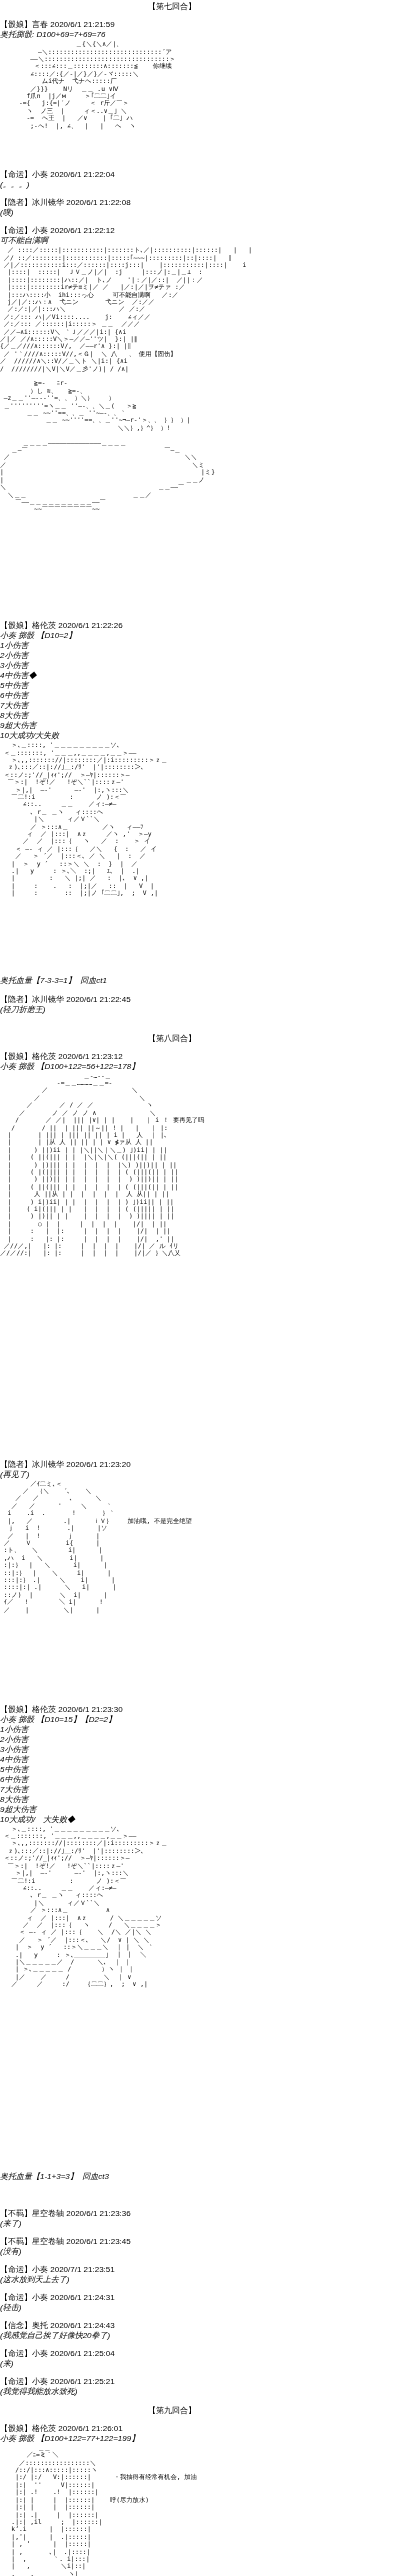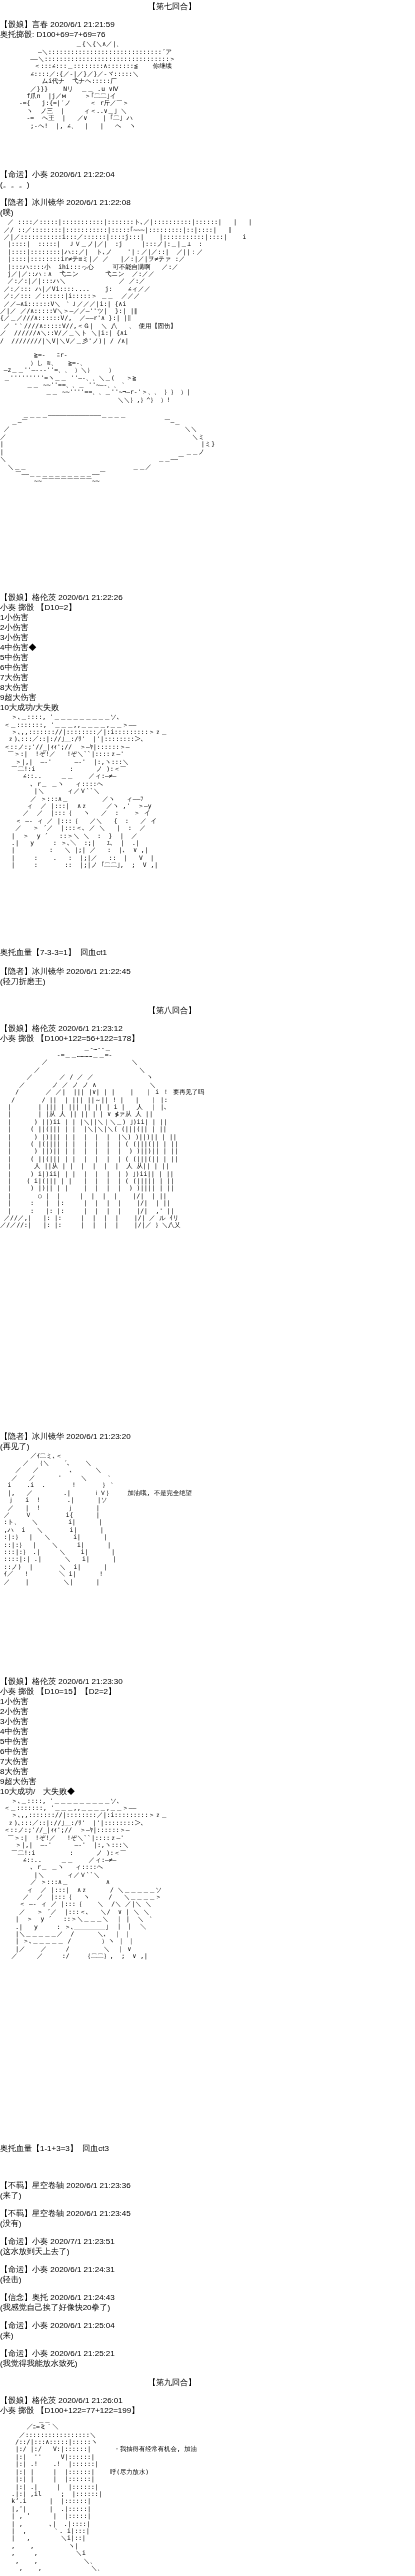--- a/index.html
+++ b/index.html
@@ -11,22 +11,22 @@
     font-family:"Liberation Sans", sans-serif;
     font-size:8px;
     line-height:10px;
     padding-top:2.1px;
     box-sizing:border-box;
     overflow:hidden;
   }
   .round-header{text-align:center;white-space:pre;}
   .post{margin:0;}
   .meta{white-space:pre;margin-top:8px;}
-  .body-line{white-space:pre;}
-  .status-line{white-space:pre;margin:3.2px 0 8.4px 0;}
+  .body-line{white-space:pre;font-style:italic;}
+  .status-line{white-space:pre;margin:3.2px 0 8.4px 0;font-style:italic;}
   pre.art{
     font-family:"DejaVu Sans Mono", monospace;
     font-size:6.3px;
     line-height:7.4px;
     margin:0;
     white-space:pre;
     overflow:hidden;
     color:#000000;
   }
   .gap-lg{height:19px;}
@@ -57,20 +57,24 @@
        -=  ヘ王  |   ／∨    | ｢二｣ ハ
         ;-ヘ!  |, ∠、  |   |   ヘ  ヽ</pre>
 
   <div class="post">
     <div class="meta"><span>【命运】</span><span>小奏</span> <span>2020/6/1 21:22:04</span></div>
     <div class="body-line">(。。。)</div>
   </div>
   <div class="post">
     <div class="meta"><span>【隐者】</span><span>冰川镜华</span> <span>2020/6/1 21:22:08</span></div>
     <div class="body-line">(噗)</div>
+  </div>
+  <div class="post">
+    <div class="meta"><span>【命运】</span><span>小奏</span> <span>2020/6/1 21:22:12</span></div>
+    <div class="body-line">可不能自满啊</div>
   </div>
 
   <pre class="art" style="height:367px;">  ／ ::::／:::::|:::::::::::|:::::::ト､／|::::::::::|::::::|   |   |
  ／/ ::／::::::::|:::::::::::|:::::｢~~~|:::::::::|::|::::|   ∥
  ／|／:::::::::::i:::／::::::|::::j:::|    |:::::::::::|::::|    i
   |::::|  :::::|  ＪＶ＿ノ|／|  :j     |:::ノ|:＿|＿⊥  :
   |::::|::::::::|ハ::／|  ト､ノ    '|：／|／::|  ／||：／
   |::::|::::::::ir≠テ≡ミ|／ ／   |／:|／|ヲ≠テァ :／
   |:::ハ::::小  ihi:::っ心     可不能自满啊   ／:／
   j／|／::ハ：∧  弋ニン       弋ニン  ／:／／

